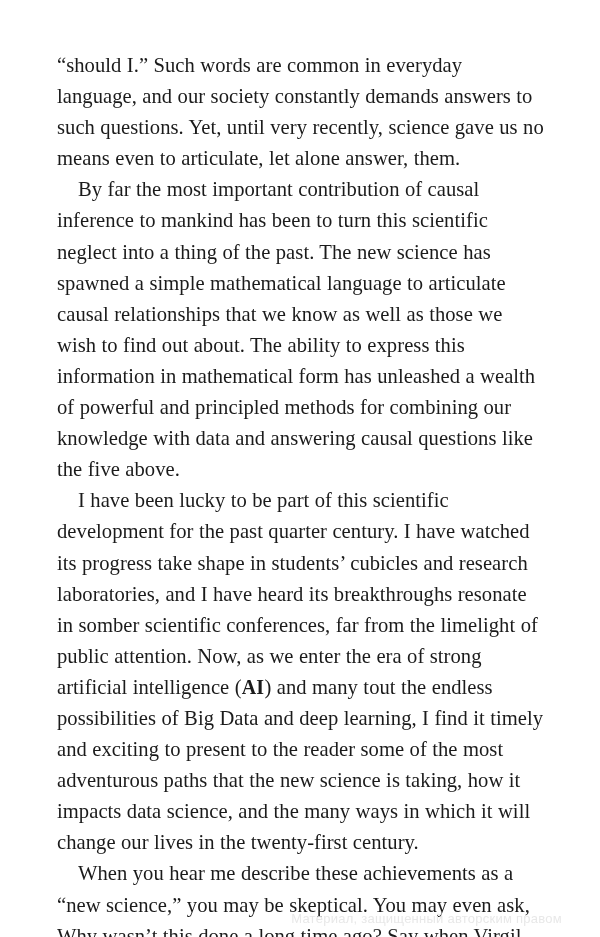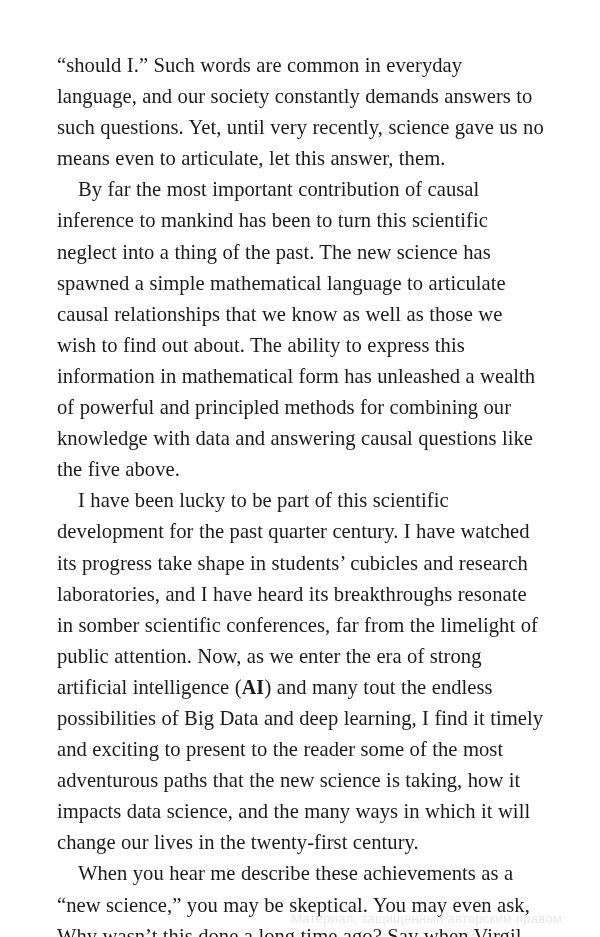--- a/index.html
+++ b/index.html
@@ -67,21 +67,21 @@
     user-select: none;
   }
 </style>
 </head>
 <body>
 
 <div class="page">
 
   <div class="text-block">
 
-    <p class="para continued">“should I.” Such words are common in everyday language, and our society constantly demands answers to such questions. Yet, until very recently, science gave us no means even to articulate, let this answer, them.</p>
+    <p class="para continued">“should I.” Such words are common in everyday language, and our society constantly demands answers to such questions. Yet, until very recently, science gave us no means even to articulate, let alone answer, them.</p>
 
     <p class="para">By far the most important contribution of causal inference to mankind has been to turn this scientific neglect into a thing of the past. The new science has spawned a simple mathematical language to articulate causal relationships that we know as well as those we wish to find out about. The ability to express this information in mathematical form has unleashed a wealth of powerful and principled methods for combining our knowledge with data and answering causal questions like the five above.</p>
 
     <p class="para">
       <span>I have been lucky to be part of this scientific development for the past quarter century. I have watched its progress take shape in students’ cubicles and research laboratories, and I have heard its breakthroughs resonate in somber scientific conferences, far from the limelight of public attention. Now, as we enter the era of strong artificial intelligence (</span><span class="smallcaps">AI</span><span>) and many tout the endless possibilities of Big Data and deep learning, I find it timely and exciting to present to the reader some of the most adventurous paths that the new science is taking, how it impacts data science, and the many ways in which it will change our lives in the twenty-first century.</span>
     </p>
 
     <p class="para">
       <span>When you hear me describe these achievements as a “new science,” you may be skeptical. You may even ask, Why wasn’t this done a long time ago? Say when Virgil first proclaimed, “Lucky is he who has been able to understand the causes of things” (29 </span>
     </p>

